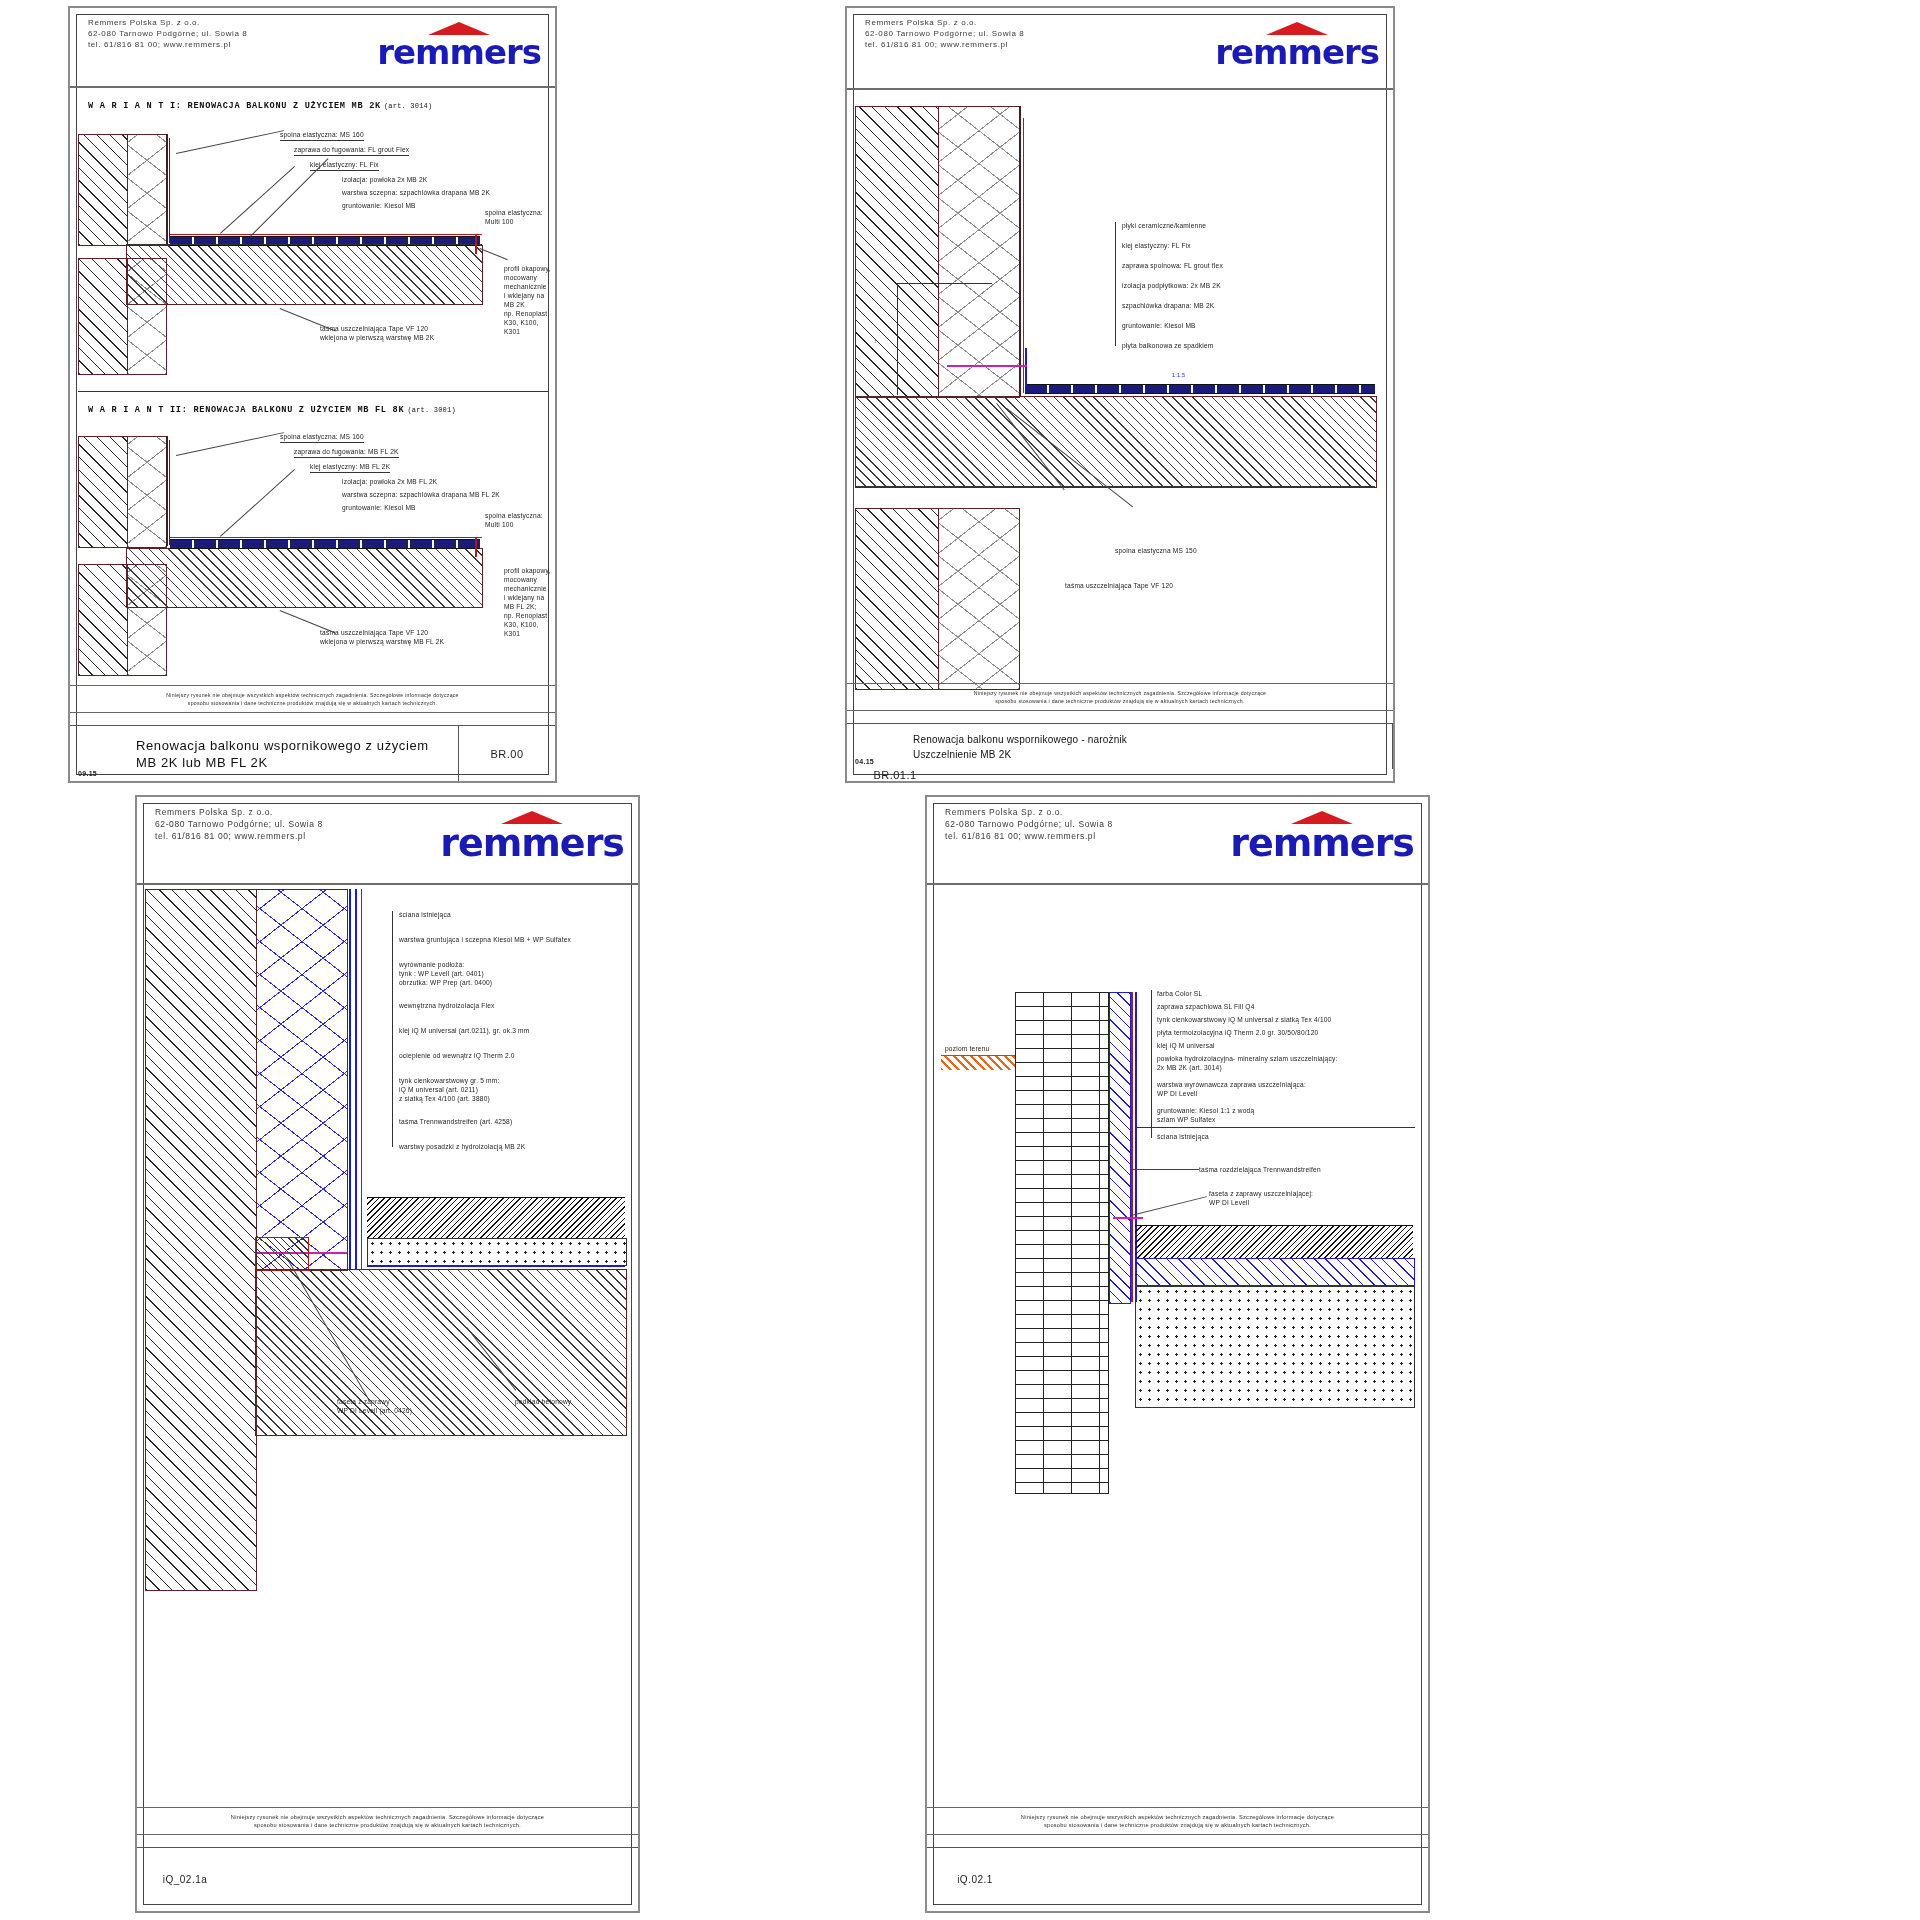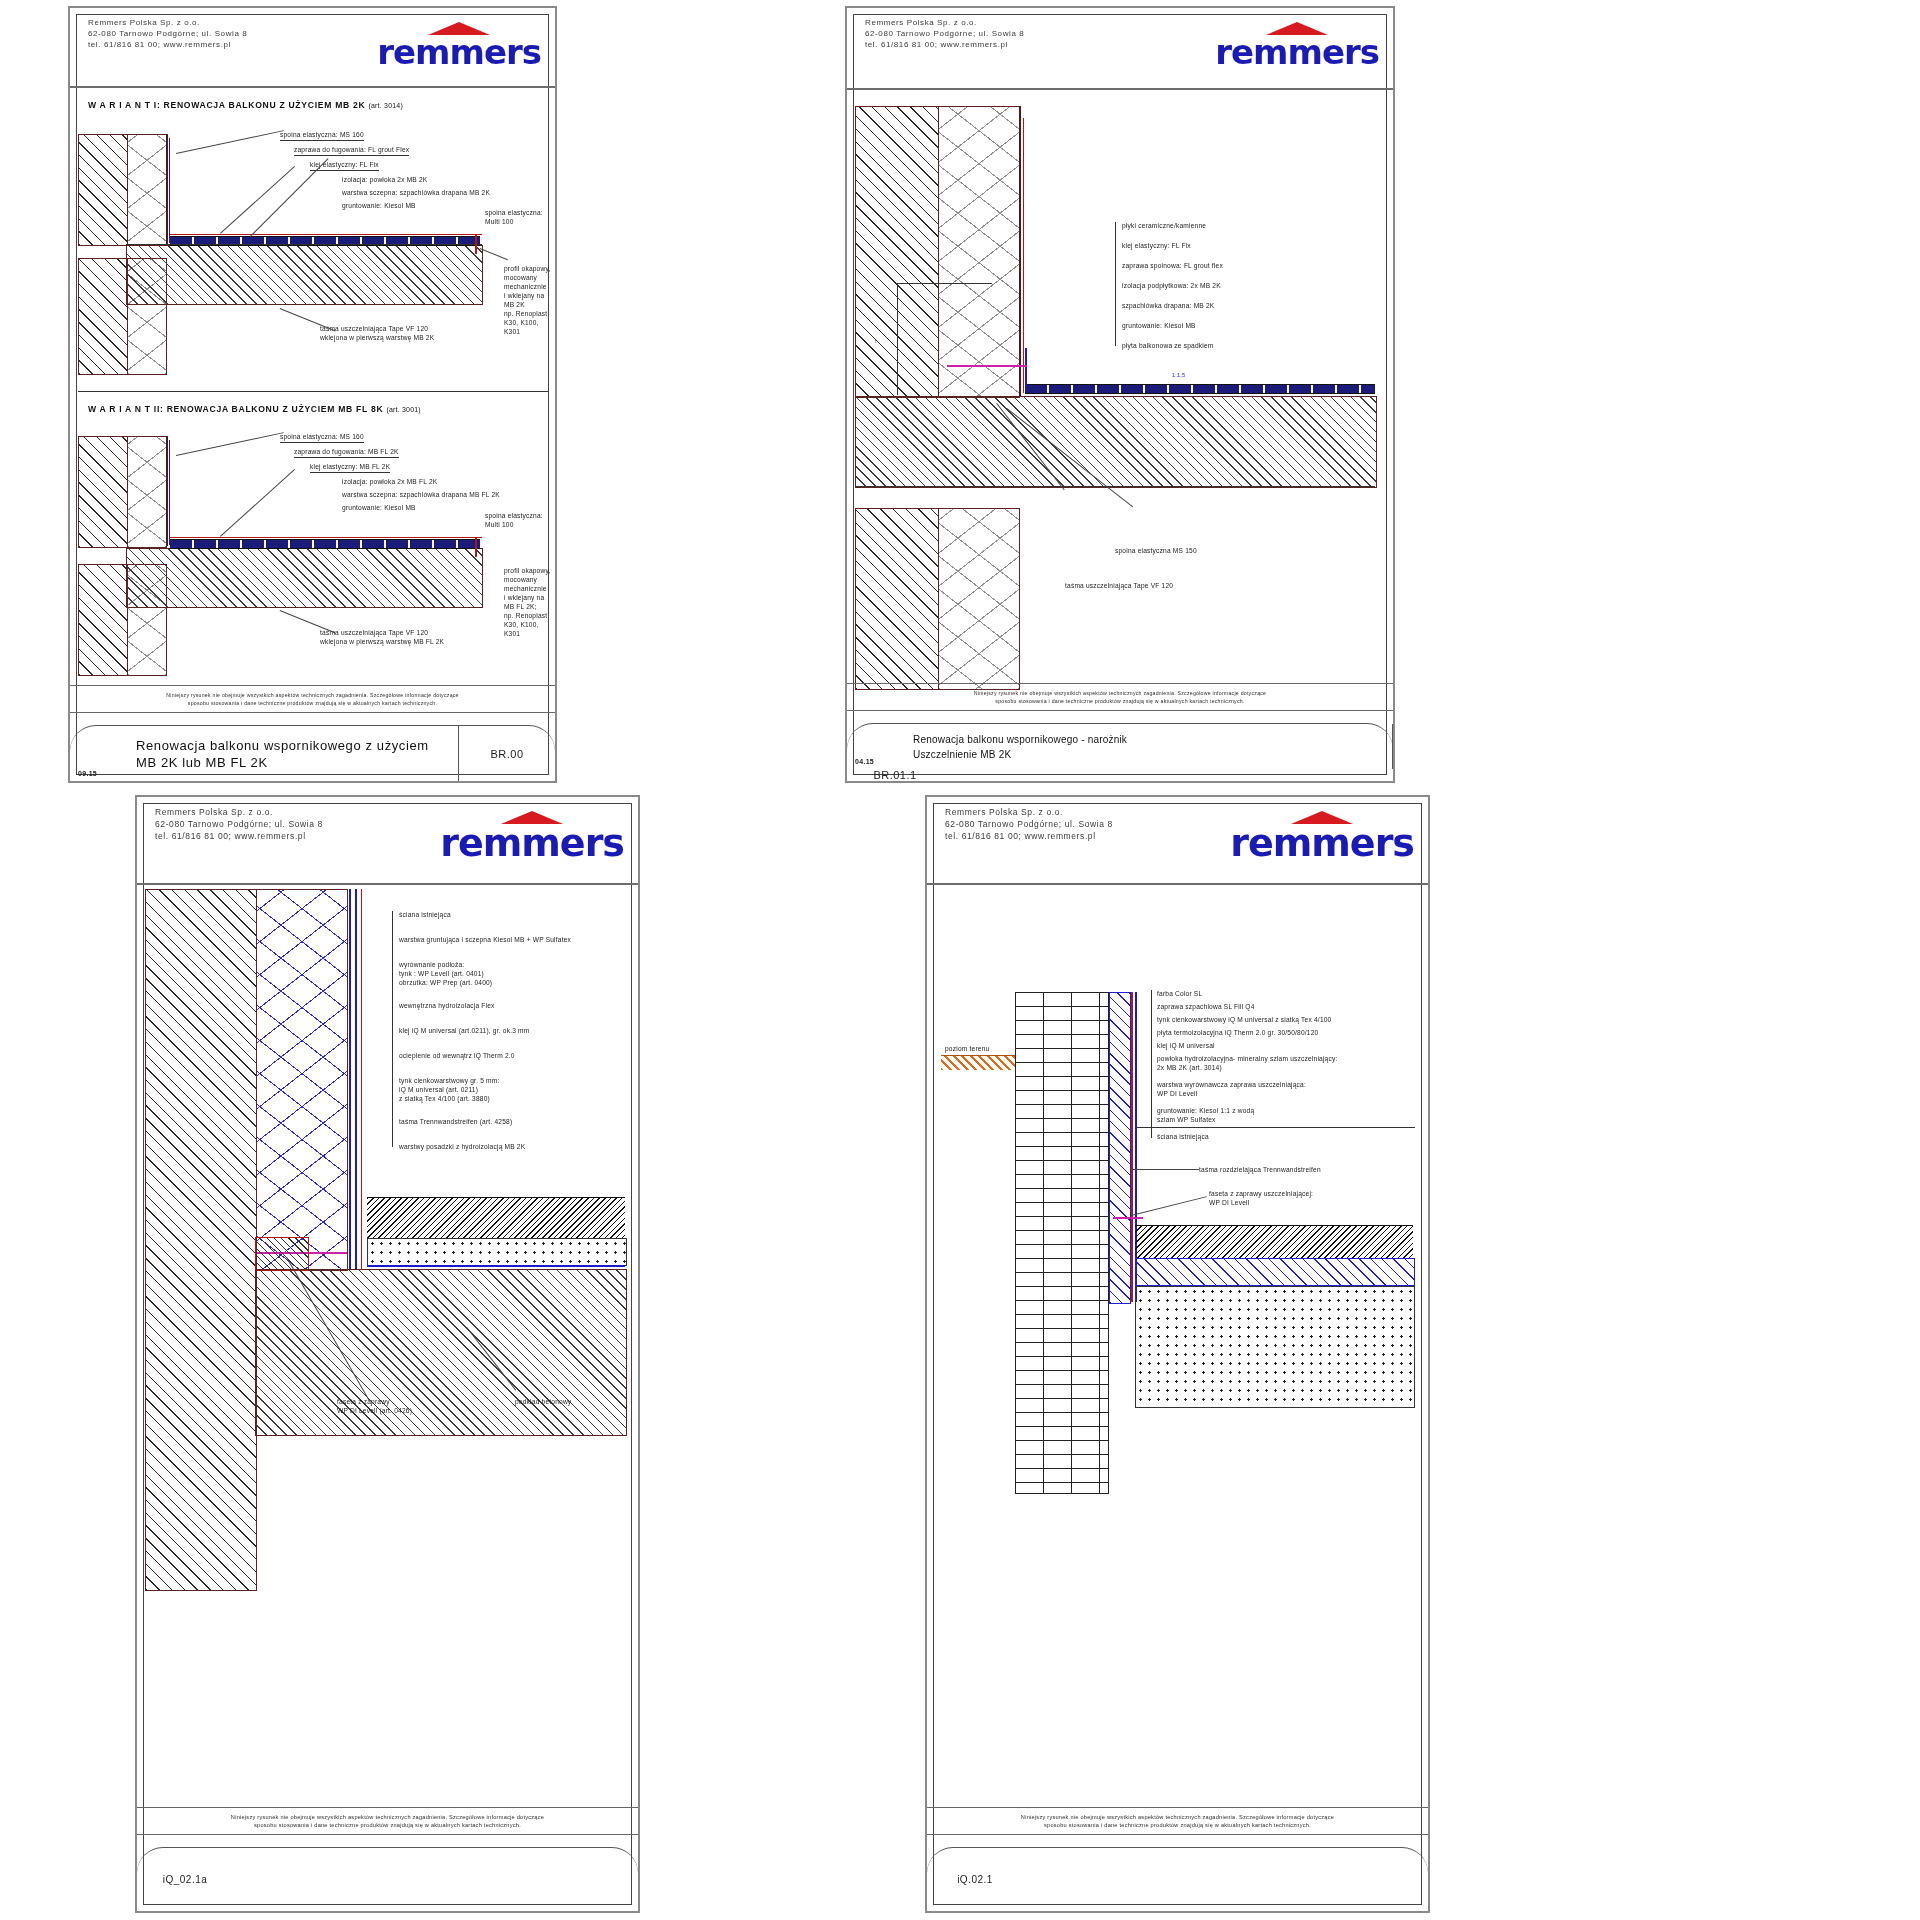--- a/index.html
+++ b/index.html
@@ -52,21 +52,20 @@
     font-family:"DejaVu Sans", sans-serif;
     font-weight:700;font-size:34px;line-height:34px;
     color:#1a1ab5;letter-spacing:-1px;
   }
   
   .titleblock{
     position:absolute;left:0;right:0;bottom:0;
     border-top:1px solid #555;
     box-sizing:border-box;
     display:flex;
-    border-radius:26px;
   }
   .tb-main{flex:1;position:relative;border-right:1px solid #555;}
   .tb-num{
     width:96px;display:flex;align-items:center;justify-content:center;
     font-size:11px;color:#1c1c1c;letter-spacing:.5px;
   }
   .tb-title{
     position:absolute;left:66px;top:50%;transform:translateY(-50%);
     font-size:13px;line-height:17px;color:#111;letter-spacing:.6px;
     white-space:pre-line;
@@ -87,21 +86,21 @@
   
   .lbl{
     position:absolute;font-size:6.6px;line-height:9px;color:#1b1b1b;
     letter-spacing:.2px;white-space:pre-line;
   }
   .lbl.u{border-bottom:1px solid #333;padding-bottom:1px;}
   .variant{
     position:absolute;font-size:8.6px;font-weight:bold;color:#111;
     letter-spacing:.7px;white-space:nowrap;
   }
-  .variant span{font-weight:normal;font-size:7px;letter-spacing:.2px;}
+  .variant span{font-weight:normal;font-size:7px;letter-spacing:.2px;font-family:Liberation Mono, monospace;}
   
   .hatch45{
     background-image:repeating-linear-gradient(45deg,#2a2a2a 0 1px,transparent 1px 9px);
   }
   .hatch135{
     background-image:repeating-linear-gradient(135deg,#2a2a2a 0 1px,transparent 1px 9px);
   }
   .hatchfine{
     background-image:repeating-linear-gradient(45deg,#333 0 1px,transparent 1px 5px);
   }

